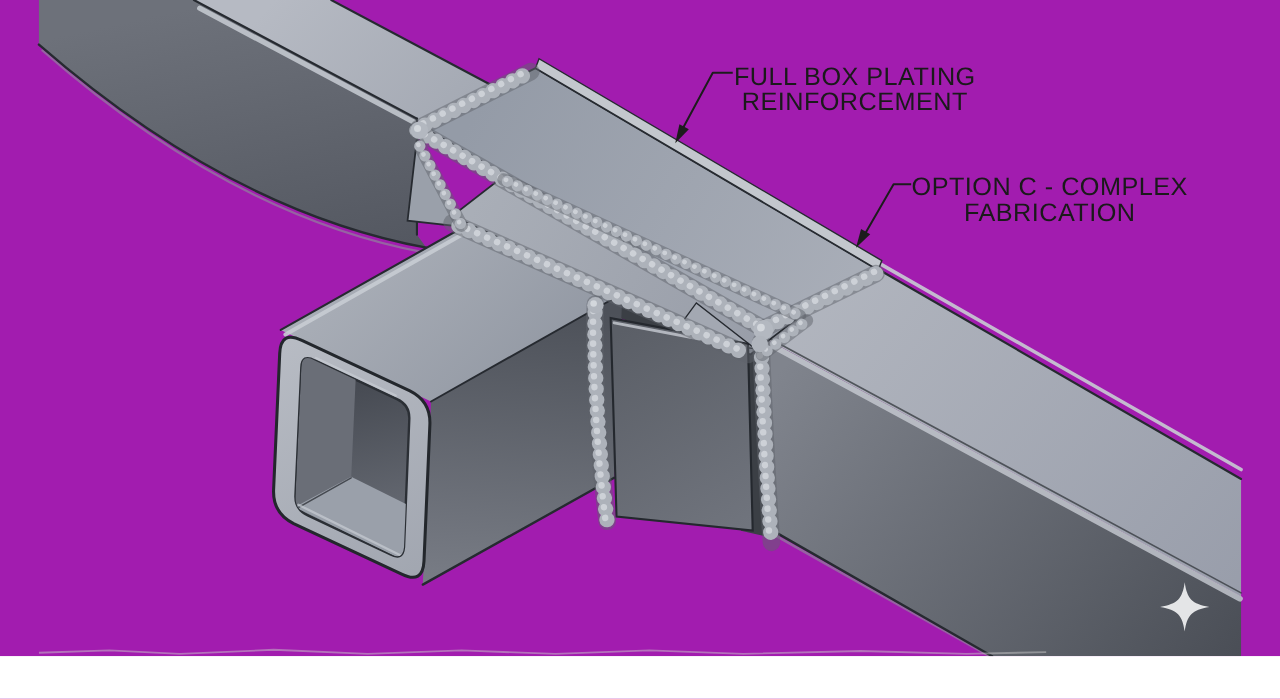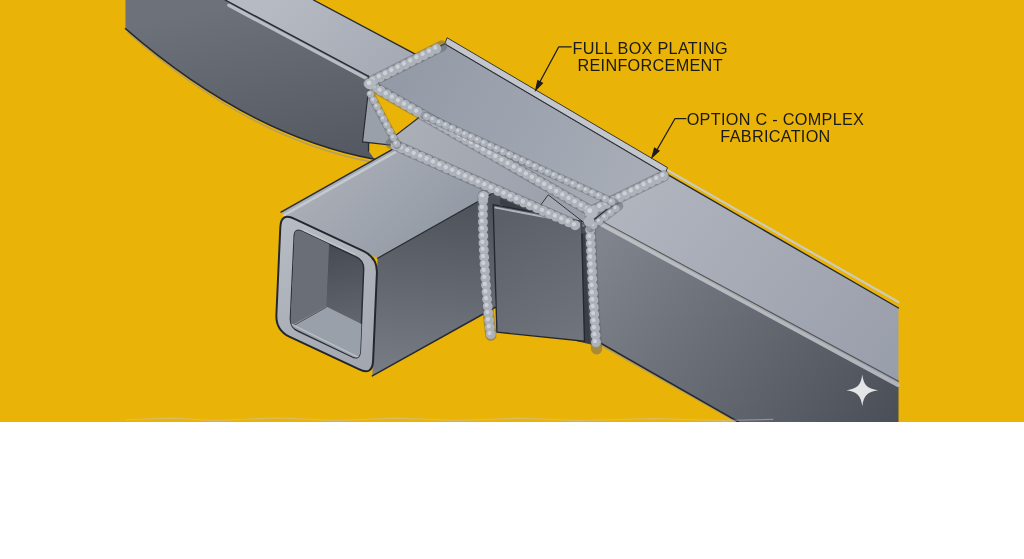--- a/index.html
+++ b/index.html
@@ -1,16 +1,16 @@
 <!DOCTYPE html>
 <html><head>
 <meta charset="utf-8">
 <style>
   html,body{margin:0;padding:0;background:#ffffff;}
-  .stage{position:relative;width:1024px;height:422px;overflow:hidden;background:#eab308;text-align:center;}
+  .stage{position:relative;width:1024px;height:525px;overflow:hidden;background:#a21caf;text-align:center;}
   svg{display:block;width:100%;height:100%;}
 
   .edge{stroke:#262a30;fill:none;stroke-linecap:round;stroke-linejoin:round;}
   .edge-thin{stroke:#31353b;fill:none;stroke-linecap:round;}
   .hi{stroke:#c8ccd3;fill:none;stroke-linecap:round;}
   .sliver{stroke:#8e929a;fill:none;stroke-linecap:round;}
 
   .w-under{stroke:#60646c;stroke-width:15;fill:none;opacity:.5;stroke-linecap:round;}
   .w-dots{stroke:#adb2ba;stroke-width:13;fill:none;stroke-linecap:round;stroke-dasharray:0.1 9.2;}
   .w-hi{stroke:#d2d6dc;stroke-width:5.5;fill:none;stroke-linecap:round;stroke-dasharray:0.1 9.2;opacity:.85;}

